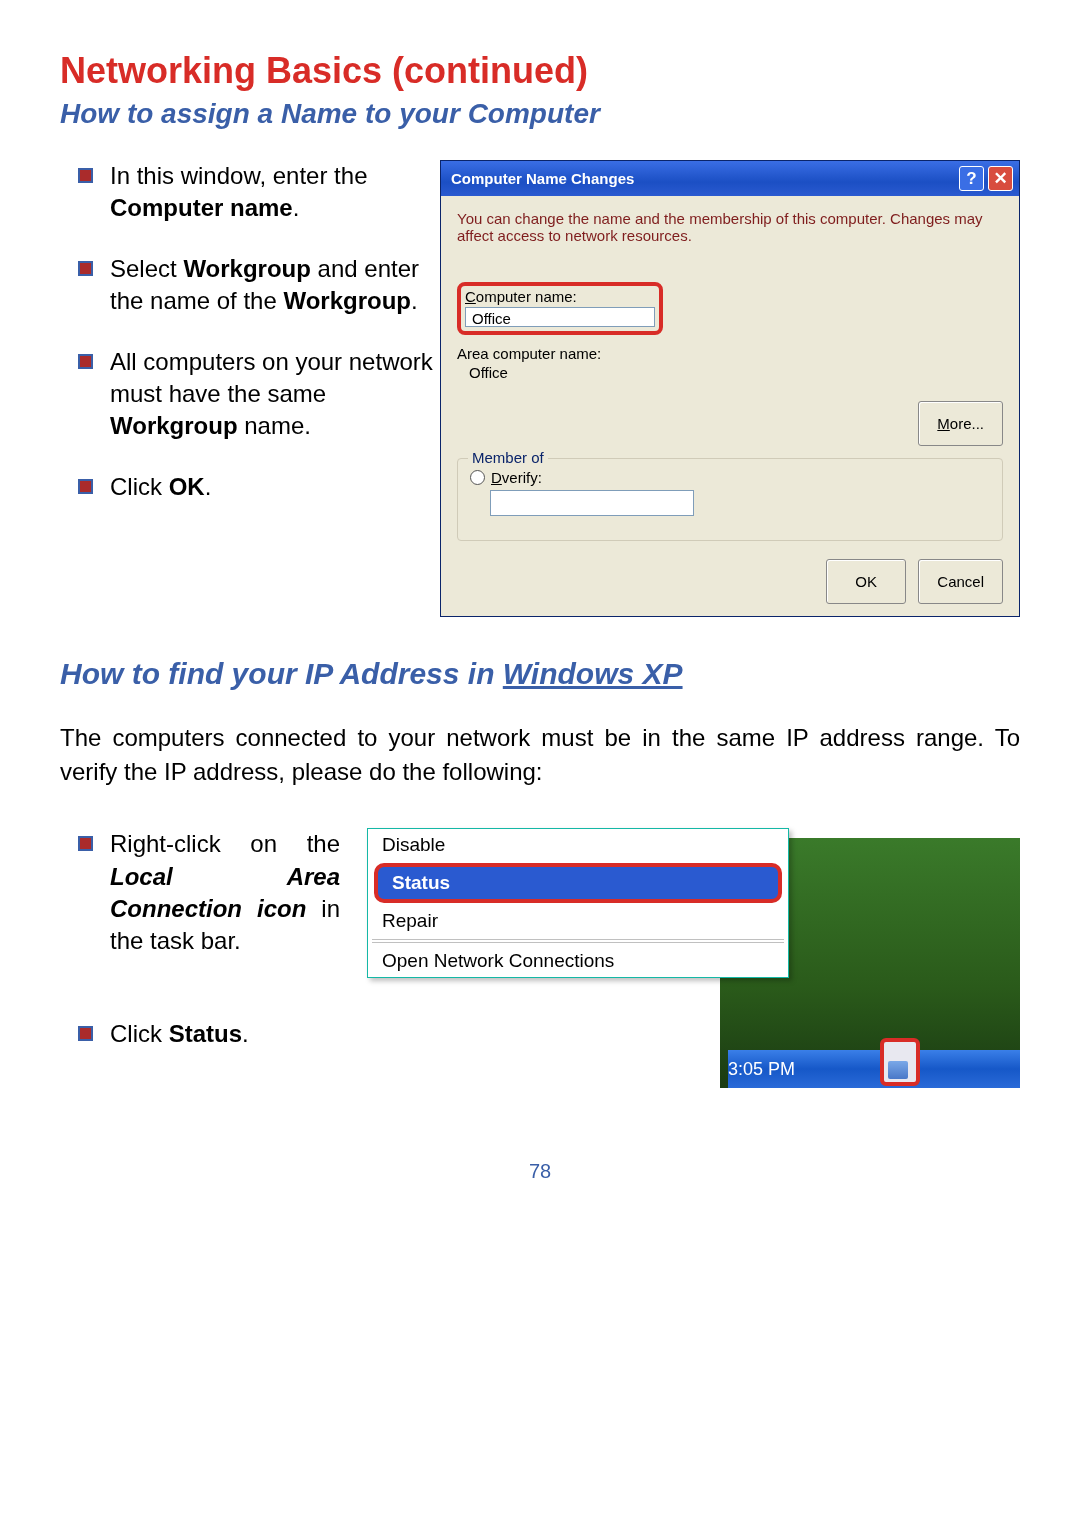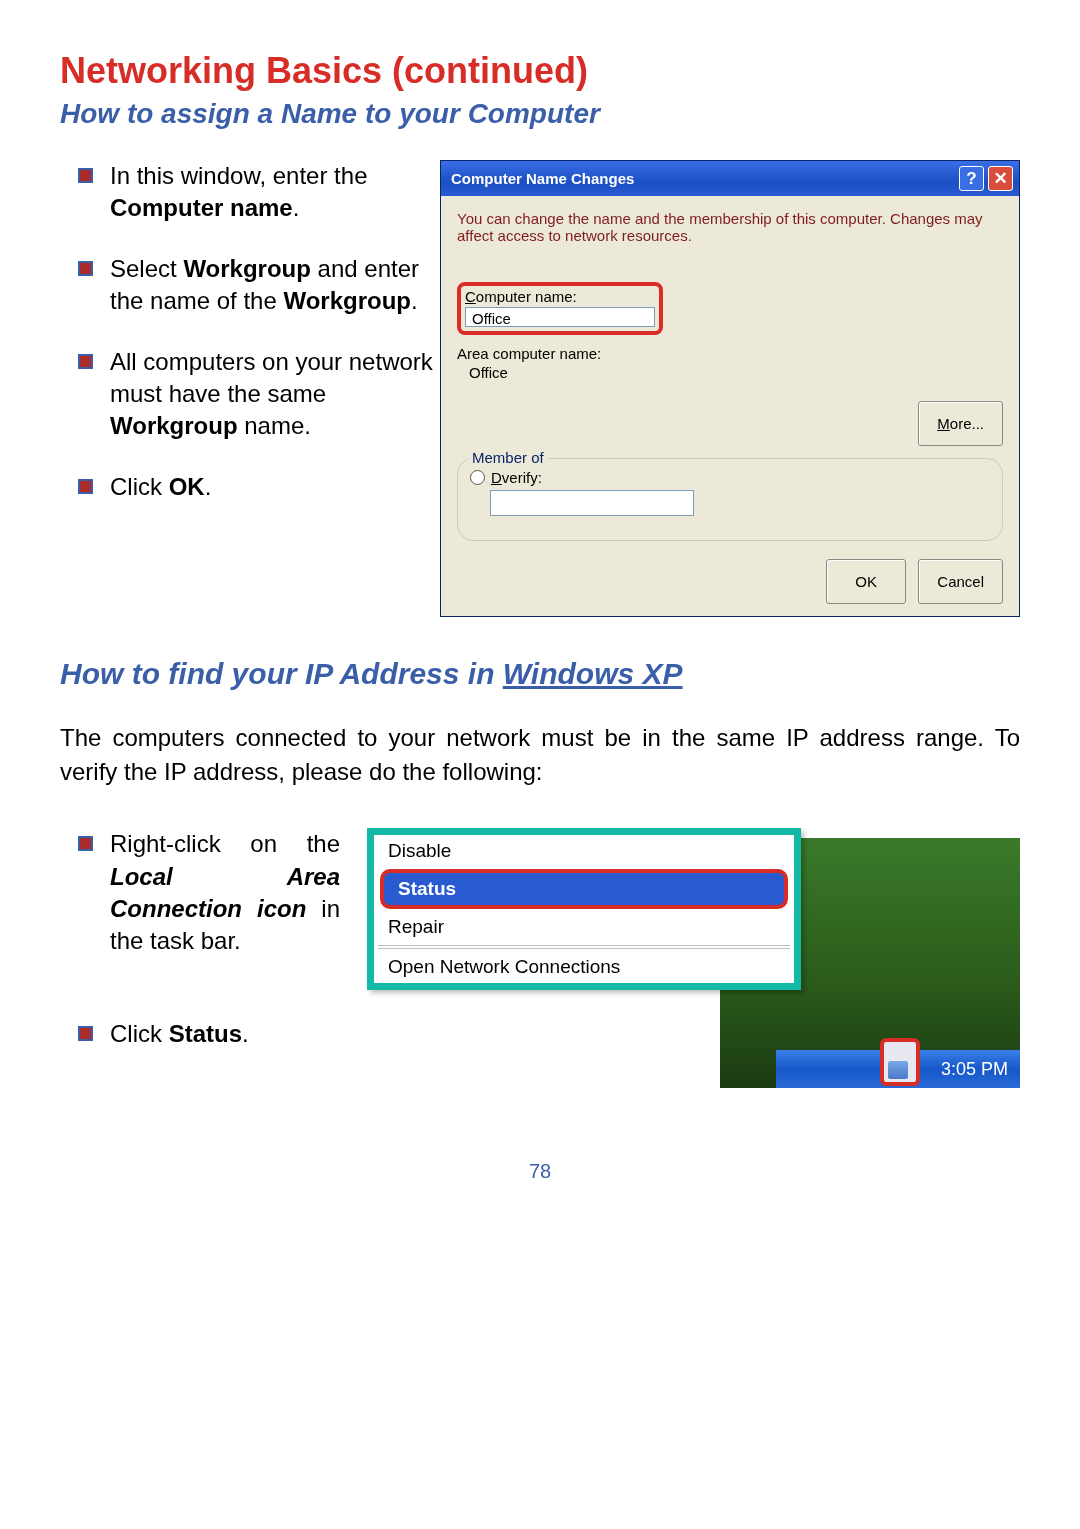--- a/index.html
+++ b/index.html
@@ -144,21 +144,21 @@
   background: #ece9d8;
   border: 1px solid #888;
   border-radius: 3px;
   padding: 13px 18px;
   font-family: Tahoma, sans-serif;
   font-size: 15px;
   box-shadow: 1px 1px 0 #fff inset;
 }
 .fieldset {
   border: 1px solid #d0cbb8;
-  border-radius: 16px;
+  border-radius: 4px;
   padding: 10px 12px 12px 12px;
   margin-bottom: 14px;
   position: relative;
 }
 .legend {
   position: absolute;
   top: -10px;
   left: 10px;
   background: #ece9d8;
   padding: 0 4px;
@@ -232,21 +232,21 @@
   flex: 1;
   position: relative;
   height: 260px;
 }
 .context-menu {
   position: absolute;
   left: 0;
   top: 0;
   width: 420px;
   background: #fff;
-  border: 7px solid #14b8a6;
+  border: 1px solid #14b8a6;
   box-shadow: 3px 3px 5px rgba(0,0,0,0.25);
   font-family: Tahoma, sans-serif;
   font-size: 19px;
 }
 .menu-item {
   padding: 5px 14px;
 }
 .menu-item.highlight {
   background: #2a5ad0;
   color: #fff;
@@ -264,30 +264,29 @@
   right: 0;
   bottom: 0;
   width: 300px;
   height: 250px;
   background: linear-gradient(#3a7a2a, #2a5a1a 60%, #1a3a12);
 }
 .taskbar {
   position: absolute;
   bottom: 0;
   right: 0;
-  width: 244px;
+  width: 292px;
   height: 38px;
   background: linear-gradient(to bottom, #3a7fe8, #1658c8 50%, #2a6ad8);
   display: flex;
   align-items: center;
-  justify-content: flex-end;
+  justify-content: flex-start;
   color: #fff;
   font-family: Tahoma, sans-serif;
   font-size: 18px;
-  padding-right: 12px;
   box-sizing: border-box;
 }
 .tray-icon-box {
   border: 4px solid #d82c27;
   border-radius: 6px;
   width: 32px;
   height: 40px;
   position: absolute;
   right: 100px;
   bottom: 2px;

